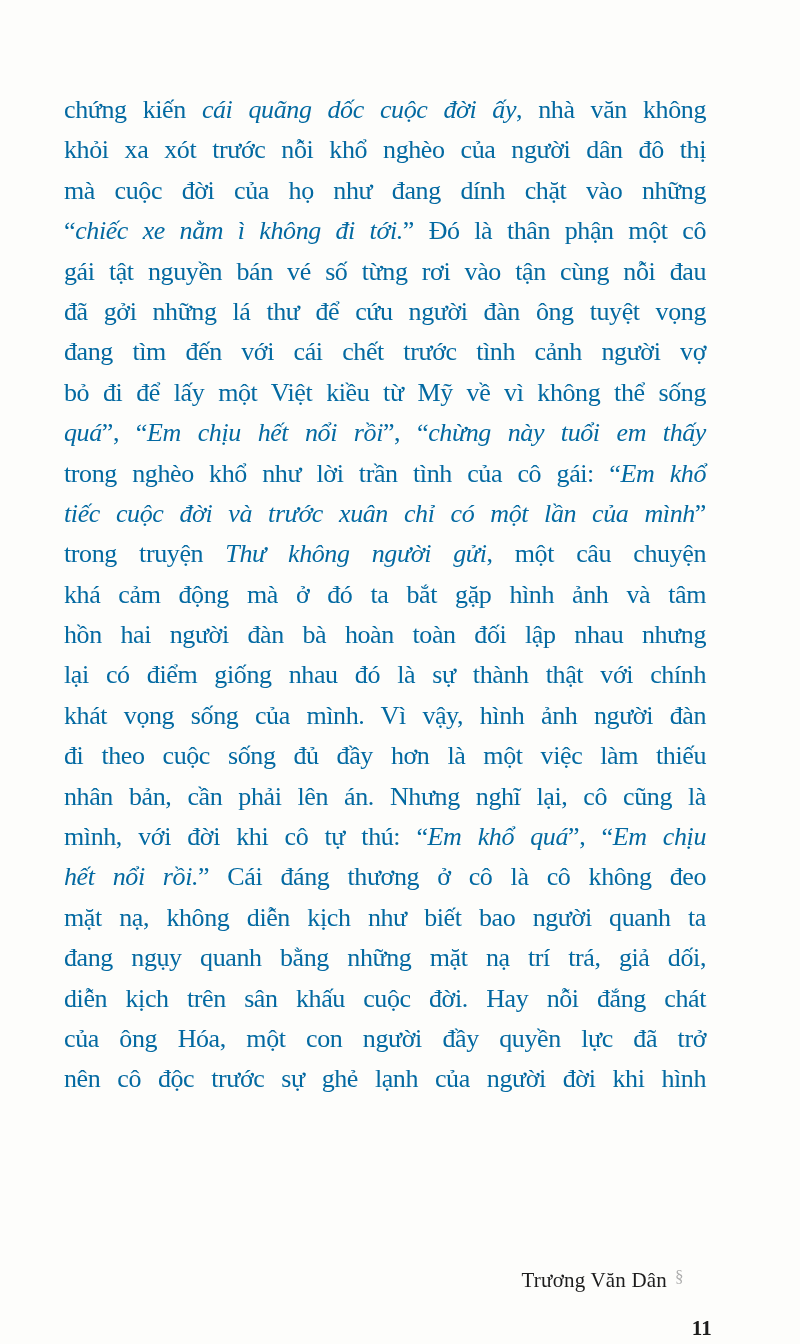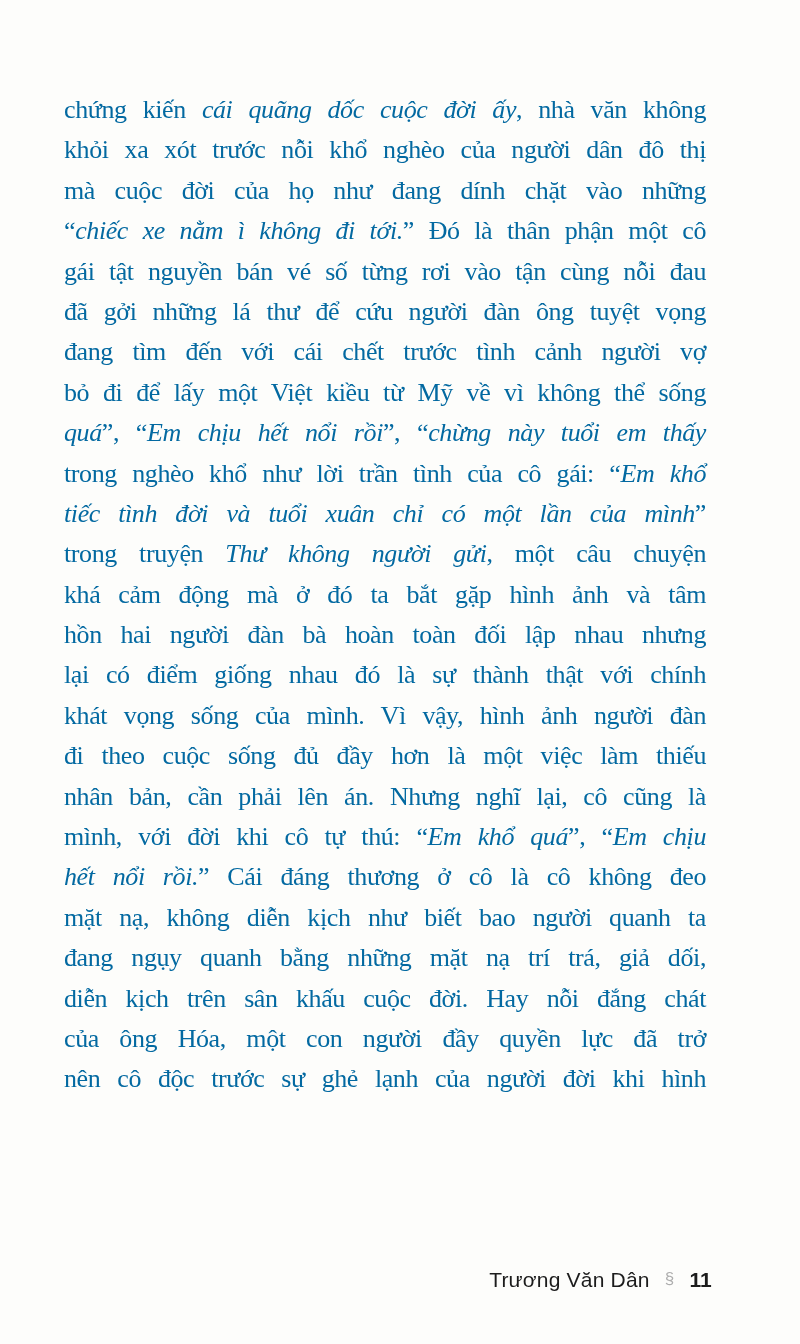--- a/index.html
+++ b/index.html
@@ -34,53 +34,54 @@
     white-space: normal;
     height: 40.4px;
   }
   .seg { font-style: normal; }
   .seg.italic { font-style: italic; }
   .footer {
     position: absolute;
     top: 1268px;
     right: 88px;
     display: flex;
-    align-items: center;
-    gap: 15px;
-    font-family: Liberation Sans, sans-serif;
+    align-items: flex-start;
+    gap: 8px;
+    font-family: Liberation Serif, serif;
     font-size: 21px;
     color: #1c1c1c;
     letter-spacing: 0.2px;
   }
   .footer .ornament {
     color: #adadad;
     font-size: 17px;
     transform: translateY(-1px);
   }
   .footer .pagenum {
     font-weight: 600;
+    margin-top: 48px;
   }
 </style>
 </head>
 <body>
 
 <div class="page">
 
   <div class="text-block">
       <div class="line"><span class="seg">chứng kiến </span><span class="seg italic">cái quãng dốc cuộc đời ấy</span><span class="seg">, nhà văn không</span></div>
       <div class="line"><span class="seg">khỏi xa xót trước nỗi khổ nghèo của người dân đô thị</span></div>
       <div class="line"><span class="seg">mà cuộc đời của họ như đang dính chặt vào những</span></div>
       <div class="line"><span class="seg">“</span><span class="seg italic">chiếc xe nằm ì không đi tới.</span><span class="seg">” Đó là thân phận một cô</span></div>
       <div class="line"><span class="seg">gái tật nguyền bán vé số từng rơi vào tận cùng nỗi đau</span></div>
       <div class="line"><span class="seg">đã gởi những lá thư để cứu người đàn ông tuyệt vọng</span></div>
       <div class="line"><span class="seg">đang tìm đến với cái chết trước tình cảnh người vợ</span></div>
       <div class="line"><span class="seg">bỏ đi để lấy một Việt kiều từ Mỹ về vì không thể sống</span></div>
       <div class="line"><span class="seg italic">quá</span><span class="seg">”, “</span><span class="seg italic">Em chịu hết nổi rồi</span><span class="seg">”, “</span><span class="seg italic">chừng này tuổi em thấy</span></div>
       <div class="line"><span class="seg">trong nghèo khổ như lời trần tình của cô gái: “</span><span class="seg italic">Em khổ</span></div>
-      <div class="line"><span class="seg italic">tiếc tình đời và tuổi xuân chỉ có một lần của mình</span><span class="seg">”</span></div>
+      <div class="line"><span class="seg italic">tiếc cuộc đời và trước xuân chỉ có một lần của mình</span><span class="seg">”</span></div>
       <div class="line"><span class="seg">trong truyện </span><span class="seg italic">Thư không người gửi</span><span class="seg">, một câu chuyện</span></div>
       <div class="line"><span class="seg">khá cảm động mà ở đó ta bắt gặp hình ảnh và tâm</span></div>
       <div class="line"><span class="seg">hồn hai người đàn bà hoàn toàn đối lập nhau nhưng</span></div>
       <div class="line"><span class="seg">lại có điểm giống nhau đó là sự thành thật với chính</span></div>
       <div class="line"><span class="seg">khát vọng sống của mình. Vì vậy, hình ảnh người đàn</span></div>
       <div class="line"><span class="seg">đi theo cuộc sống đủ đầy hơn là một việc làm thiếu</span></div>
       <div class="line"><span class="seg">nhân bản, cần phải lên án. Nhưng nghĩ lại, cô cũng là</span></div>
       <div class="line"><span class="seg">mình, với đời khi cô tự thú: “</span><span class="seg italic">Em khổ quá</span><span class="seg">”, “</span><span class="seg italic">Em chịu</span></div>
       <div class="line"><span class="seg italic">hết nổi rồi.</span><span class="seg">” Cái đáng thương ở cô là cô không đeo</span></div>
       <div class="line"><span class="seg">mặt nạ, không diễn kịch như biết bao người quanh ta</span></div>

